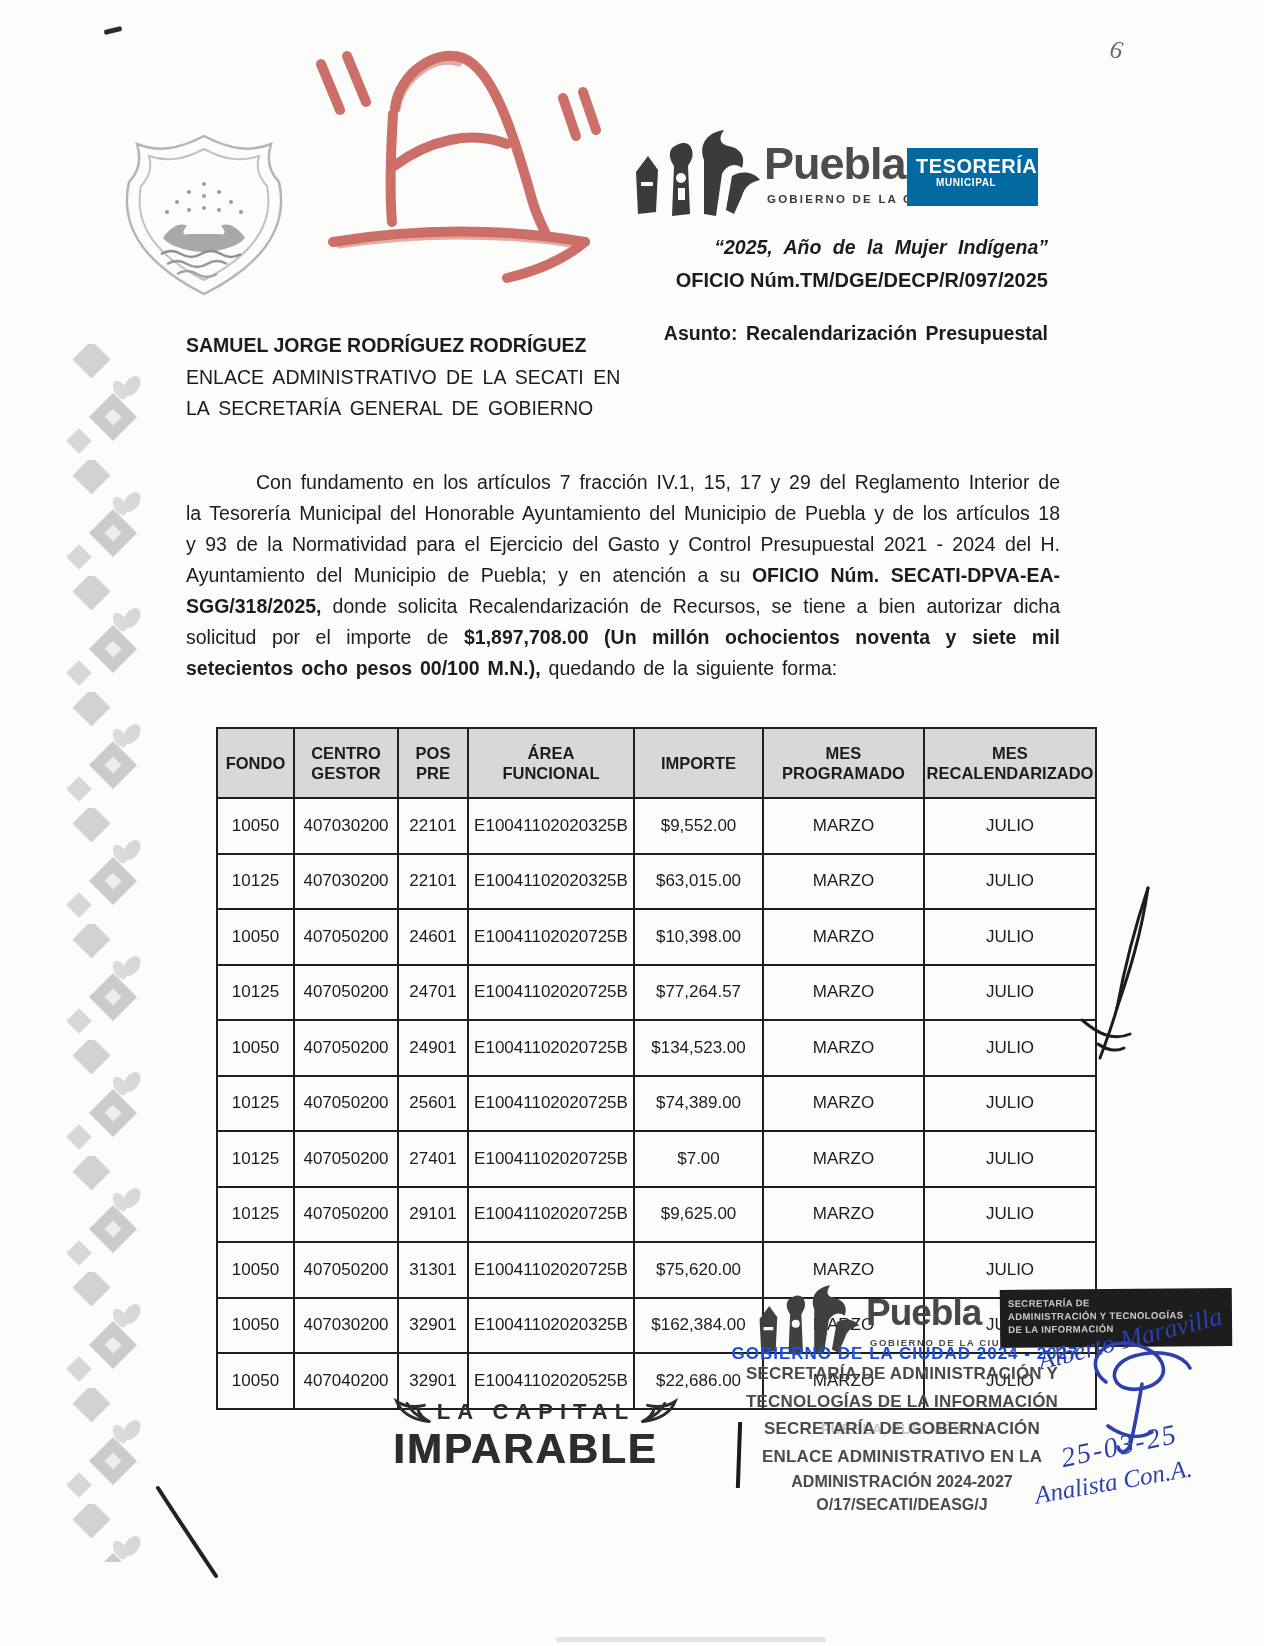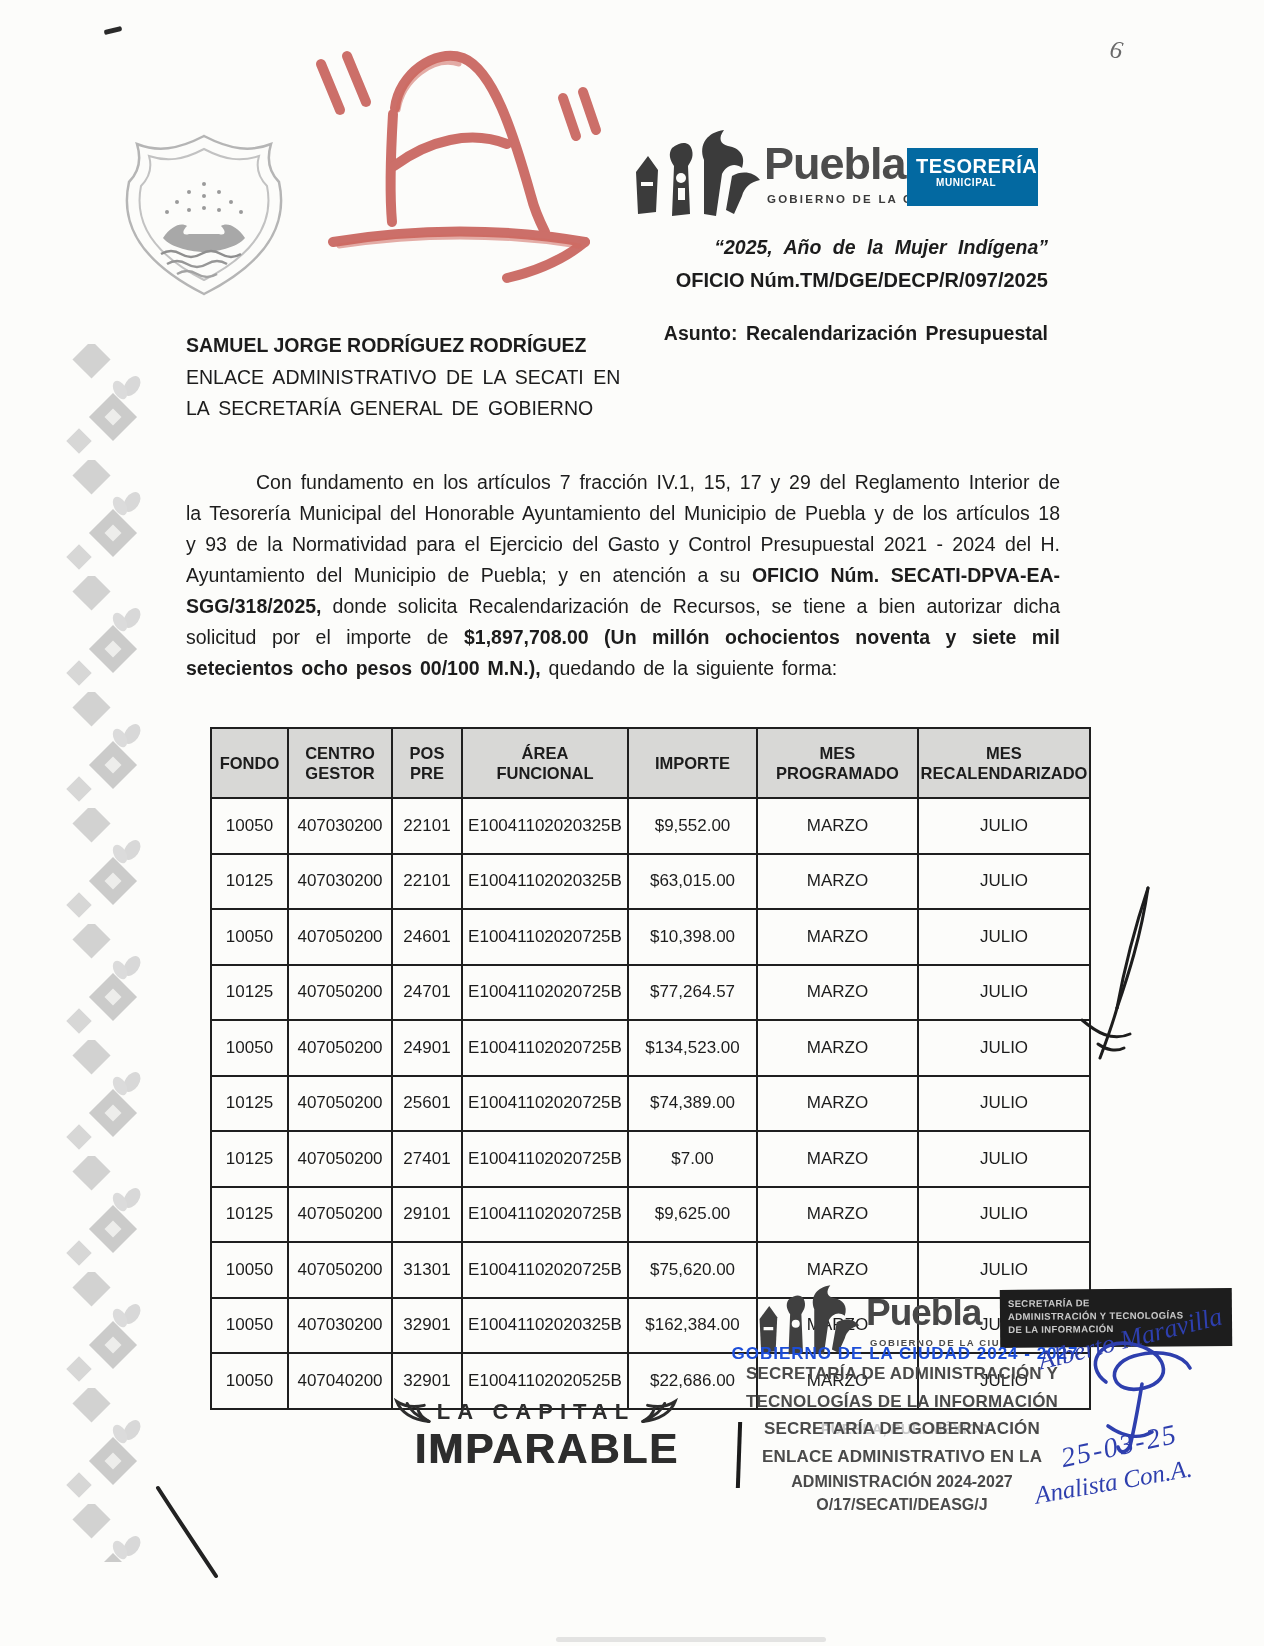--- a/index.html
+++ b/index.html
@@ -32,30 +32,30 @@
   #recipient .pres{font-weight:600;letter-spacing:7px;}
 
   
   #body-par{
     left:186px;top:467px;width:874px;
     font-size:19.5px;line-height:31px;text-align:justify;text-indent:70px;
     word-spacing:2.5px;
   }
 
   
-  #main-table{left:182px;top:727px;padding-left:28px;}
+  #main-table{left:188px;top:727px;padding-left:28px;}
   table{border-collapse:collapse;table-layout:fixed;width:879px;}
   th,td{border:2px solid #1f1f1f;text-align:center;vertical-align:middle;
         overflow:hidden;}
   th{background:#d8d8d6;font-size:16.5px;font-weight:bold;line-height:20px;
      white-space:pre-line;height:66px;}
   td{font-size:17px;height:51.5px;font-weight:400;}
 
   
-  #capital{left:393px;top:1398px;width:286px;text-align:right;color:#2d2d2d;}
+  #capital{left:393px;top:1398px;width:286px;text-align:left;color:#2d2d2d;}
   #capital .row1{display:flex;align-items:center;justify-content:center;gap:6px;}
   #capital .cap{font-weight:bold;font-size:22px;letter-spacing:7px;white-space:nowrap;}
   #capital .imp{font-weight:bold;font-size:42px;letter-spacing:2px;line-height:46px;
                 text-shadow:0.8px 0 0 #2d2d2d;}
 
   
   .stamp-brand{font-weight:bold;color:#474747;letter-spacing:-1px;}
   .stamp-tag{font-weight:bold;color:#4a4a4a;letter-spacing:1.6px;}
   #stamp-box{left:1000px;top:1289px;width:232px;height:58px;background:#1d1d1d;
              color:#e8e8e8;box-sizing:border-box;padding:7px 8px;transform:rotate(-0.5deg);}

